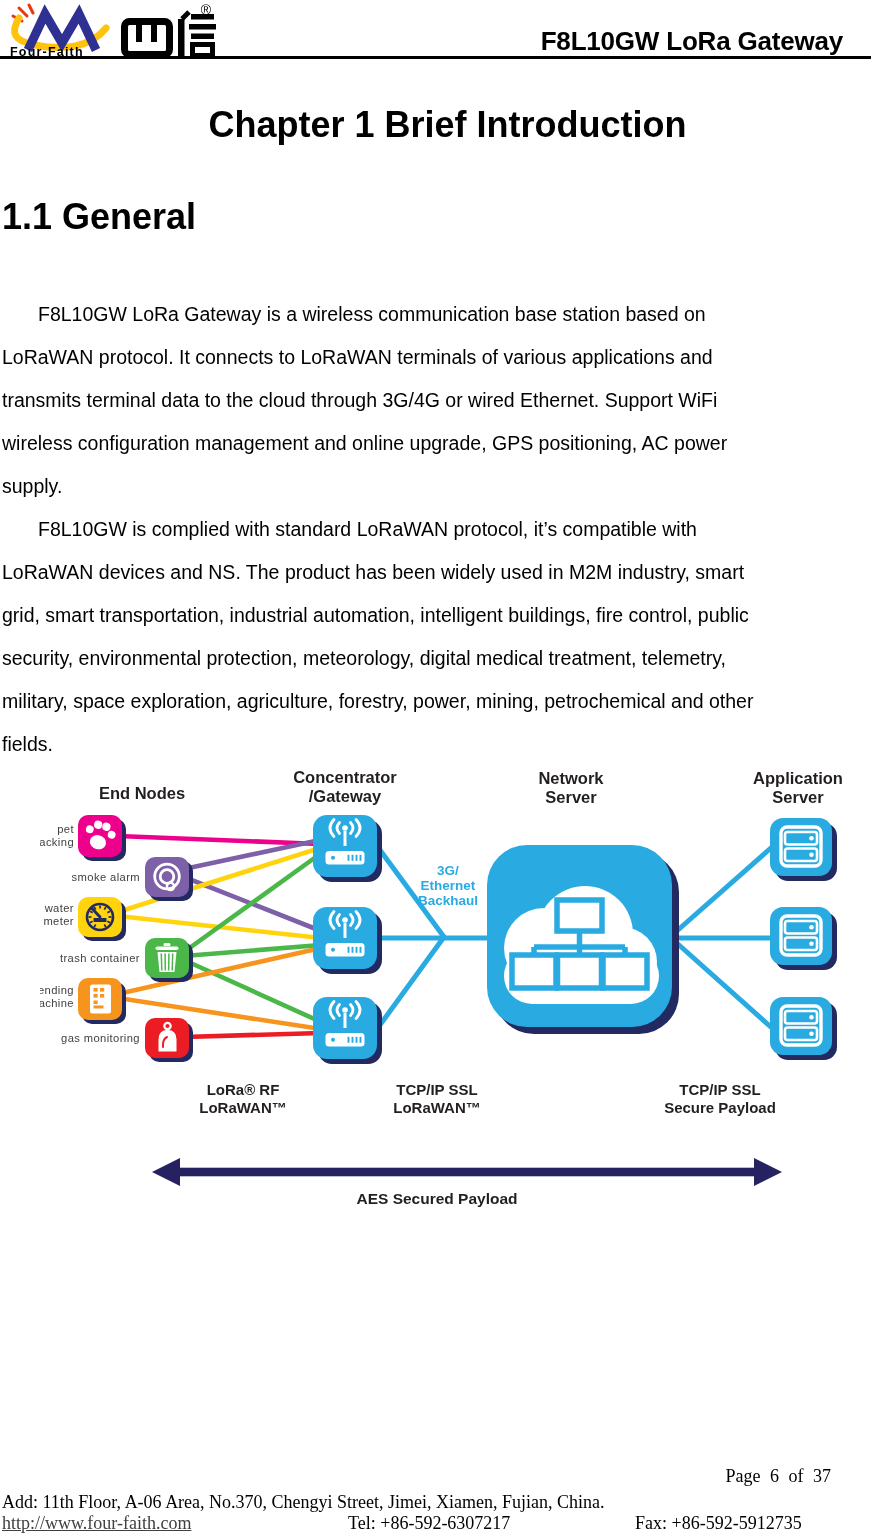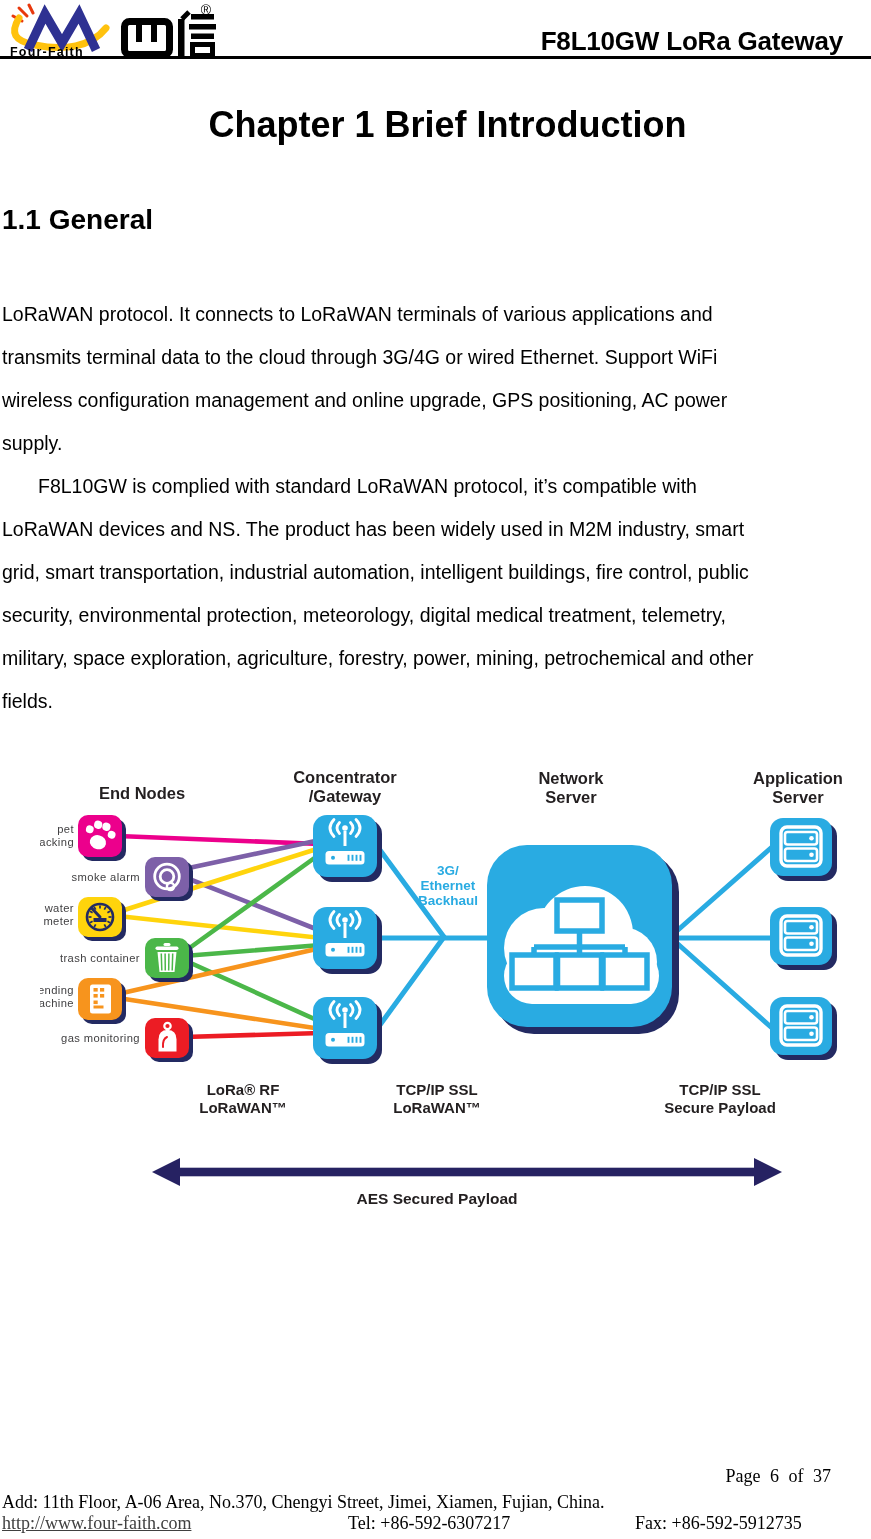--- a/index.html
+++ b/index.html
@@ -6,21 +6,21 @@
   .page{position:relative;width:871px;height:1539px;background:#ffffff;color:#000;
         font-family:"Liberation Sans","DejaVu Sans",sans-serif;overflow:hidden;}
 
   
   .brand-logo{position:absolute;left:8px;top:3px;}
   .doc-title{position:absolute;top:26px;right:28px;font-size:26px;font-weight:bold;letter-spacing:-0.2px;}
   .header-rule{position:absolute;top:56px;left:0;width:871px;height:2.5px;background:#000;}
 
   
   .chapter-heading{position:absolute;top:104px;left:12px;width:100%;text-align:center;font-size:36px;font-weight:bold;}
-  .section-heading{position:absolute;top:204px;left:2px;font-size:28px;font-weight:bold;}
+  .section-heading{position:absolute;top:196px;left:2px;font-size:36px;font-weight:bold;}
   .body-text{position:absolute;top:293px;left:2px;width:866px;font-size:19.5px;line-height:43px;white-space:nowrap;}
   .body-text .indent{padding-left:36px;}
 
   
   .diagram{position:absolute;left:40px;top:748px;}
   svg text{font-family:"Liberation Sans","DejaVu Sans",sans-serif;}
   .hdr{font-weight:bold;font-size:16.5px;fill:#231F20;}
   .nodelabel{font-size:11.2px;fill:#414042;letter-spacing:0.4px;}
   .bh{font-weight:bold;font-size:13.5px;fill:#29ABE2;}
   .proto{font-weight:bold;font-size:15px;fill:#231F20;}
@@ -69,20 +69,21 @@
       <text x="198" y="12" text-anchor="middle" font-size="14" fill="#000">®</text>
     </g>
   </svg>
   <div class="doc-title">F8L10GW LoRa Gateway</div>
   <div class="header-rule"></div>
 
   <div class="chapter-heading">Chapter 1 Brief Introduction</div>
   <div class="section-heading">1.1 General</div>
 
   <div class="body-text">
+    <div class="indent">F8L10GW LoRa Gateway is a wireless communication base station based on</div>
     <div>LoRaWAN protocol. It connects to LoRaWAN terminals of various applications and</div>
     <div>transmits terminal data to the cloud through 3G/4G or wired Ethernet. Support WiFi</div>
     <div>wireless configuration management and online upgrade, GPS positioning, AC power</div>
     <div>supply.</div>
     <div class="indent">F8L10GW is complied with standard LoRaWAN protocol, it’s compatible with</div>
     <div>LoRaWAN devices and NS. The product has been widely used in M2M industry, smart</div>
     <div>grid, smart transportation, industrial automation, intelligent buildings, fire control, public</div>
     <div>security, environmental protection, meteorology, digital medical treatment, telemetry,</div>
     <div>military, space exploration, agriculture, forestry, power, mining, petrochemical and other</div>
     <div>fields.</div>

